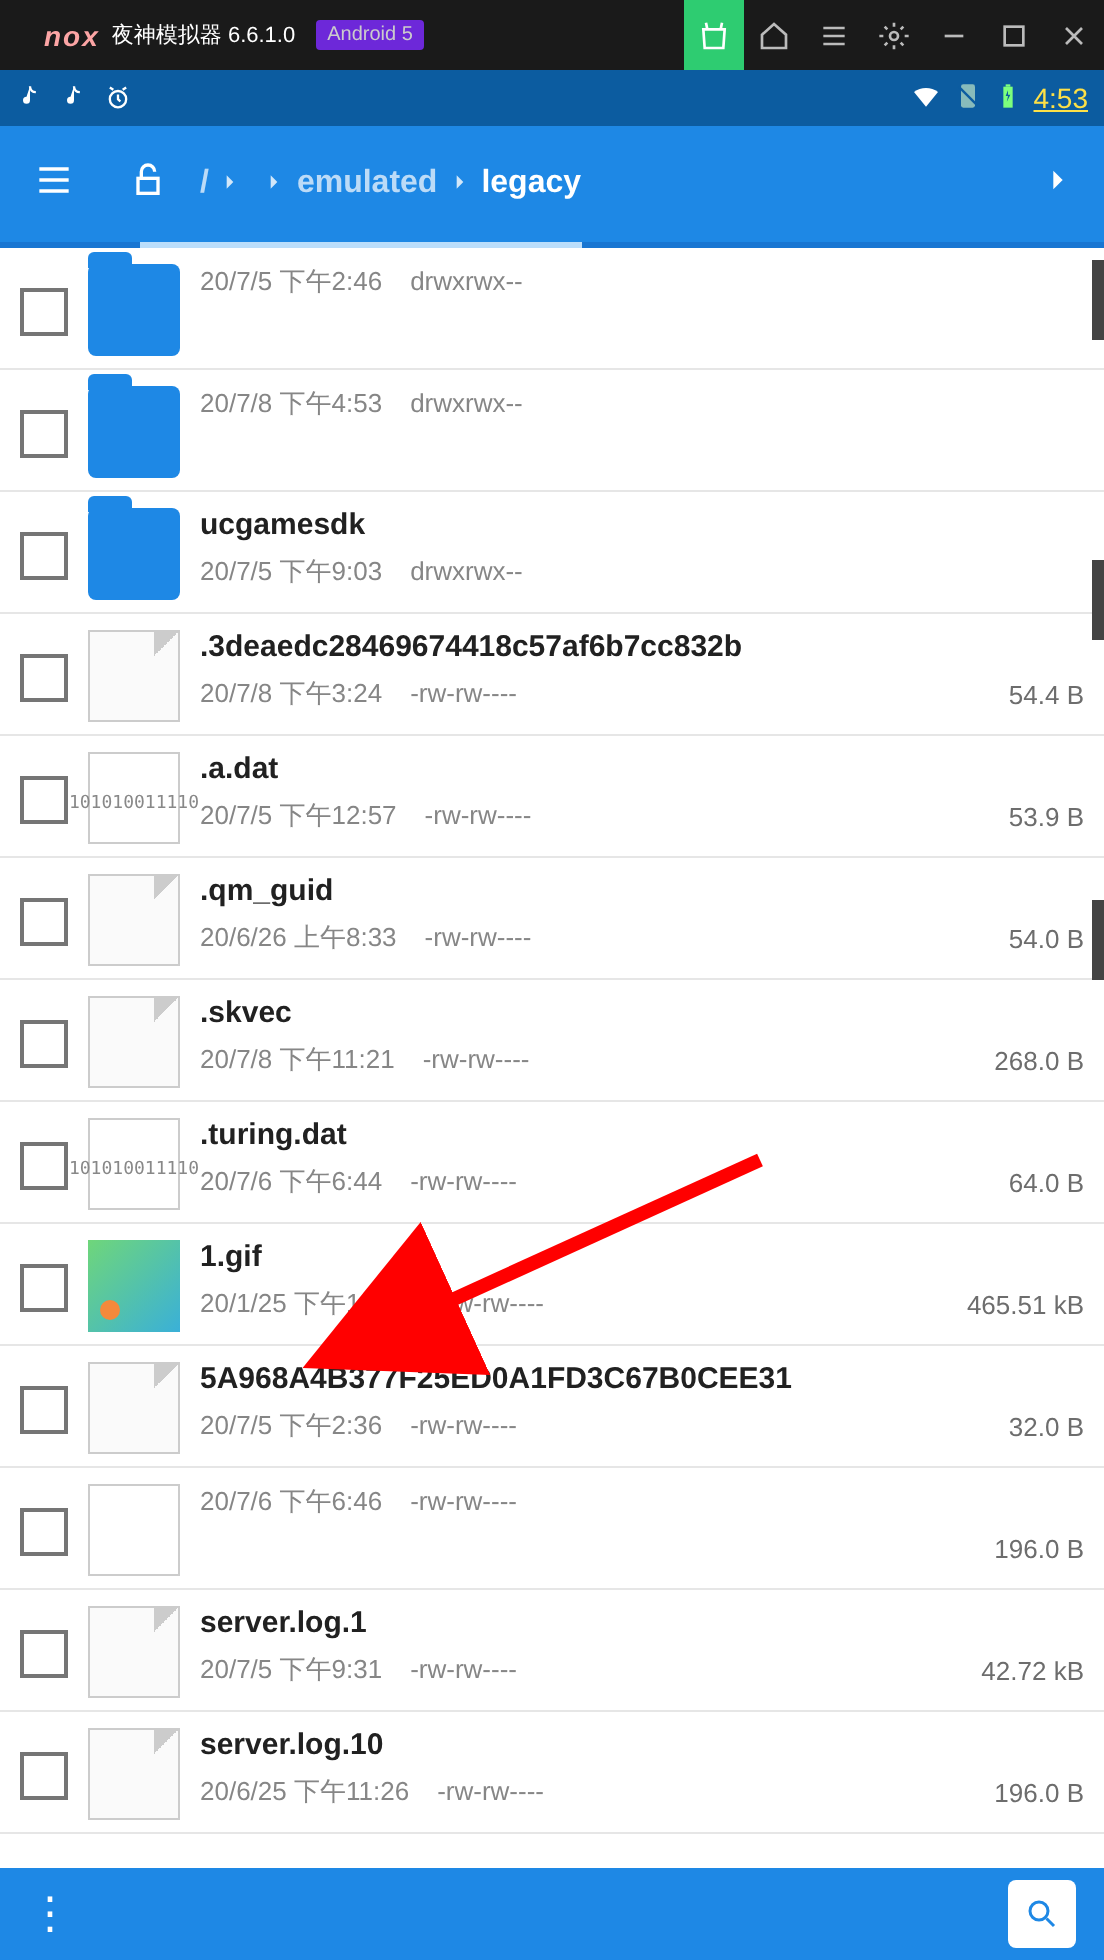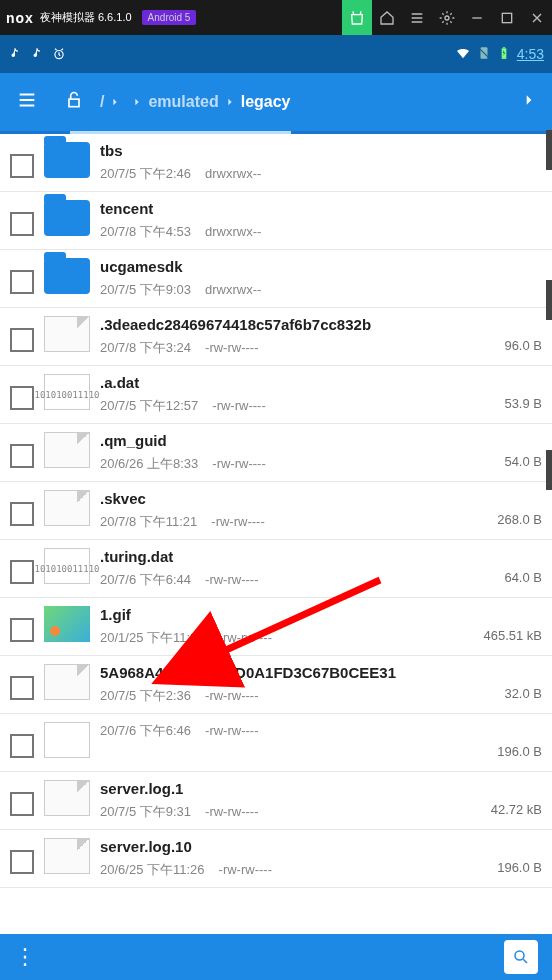--- a/index.html
+++ b/index.html
@@ -13,33 +13,33 @@
   }
   
   .emu-bar {
     height: 35px;
     background: #1a1a1a;
     display: flex;
     align-items: center;
     color: #ccc;
     font-size: 11px;
   }
-  .nox-logo { color: #ffffff; font-weight: bold; margin-left: 6px; margin-right: 6px; font-size: 14px; letter-spacing: 1px;}
+  .nox-logo { color: #fca5a5; font-weight: bold; margin-left: 22px; margin-right: 6px; font-size: 14px; letter-spacing: 1px; font-style: italic;}
   .emu-title { color: #fff; margin-right: 10px; }
   .android-badge { background: #6d28d9; padding: 2px 6px; border-radius: 2px; font-size: 10px;}
   .emu-spacer { flex: 1; }
   .emu-icons { display: flex; align-items: center; gap: 0; }
   .emu-icon { width: 30px; height: 35px; display: flex; align-items: center; justify-content: center; color:#bbb;}
   .emu-icon.green { background: #2ecc71; color:#fff;}
   .emu-icon svg { width: 16px; height: 16px; }
   
   .top-tray {
-    height: 38px;
+    height: 28px;
     background: #0c5ca0;
-    color: #7dd3fc;
+    color: #fde047;
     display: flex; align-items: center;
     font-size: 12px;
     padding: 0 8px;
     text-decoration: underline;
   }
   .tray-ic { width:14px; height:14px; margin-right:8px; display:inline-block; }
   .tray-right { margin-left: auto; display:flex; align-items:center; gap:6px;}
   .battery { width:14px;height:14px;}
   
   .app-bar {
@@ -64,21 +64,21 @@
   .thin-bar-bg { height:3px; background:#1976d2;}
   
   .list { width:100%; }
   .row {
     display:flex; align-items:flex-start;
     border-bottom:1px solid #e6e6e6;
     padding: 6px 10px 6px 4px;
     min-height:58px;
   }
   .cb { width:24px;height:24px; margin:14px 8px 0 6px; flex-shrink:0; border:2px solid #757575;}
-  .ficon { width:46px;height:36px; margin:2px 10px 0 2px; flex-shrink:0; display:flex;align-items:center;justify-content:center;}
+  .ficon { width:46px;height:46px; margin:2px 10px 0 2px; flex-shrink:0; display:flex;align-items:center;justify-content:center;}
   .folder { background:#1e88e5; border-radius:4px; position:relative;}
   .folder::before { content:""; position:absolute; top:-6px; left:0; width:22px;height:8px; background:#1e88e5; border-radius:3px 3px 0 0;}
   .fileplain { border:1px solid #ccc; background:#fafafa; position:relative;}
   .fileplain .fold { position:absolute; top:0; right:0; width:12px;height:12px; background:linear-gradient(135deg,#ccc 50%, #fafafa 50%);}
   .datfile { border:1px solid #ccc; font-family:monospace; font-size:9px; text-align:center; line-height:12px; padding-top:6px; color:#888;}
   .datfile div{line-height:11px;}
   .textfile { border:1px solid #ccc; padding:8px 6px;}
   .textfile .ln{height:2px;background:#bbb;margin:4px 0;}
   .thumb { background:linear-gradient(135deg,#6fd67a,#3ab0d8); position:relative;}
   .thumb::after{content:"";position:absolute;left:6px;bottom:6px;width:10px;height:10px;background:#f4893b;border-radius:50%;}
@@ -210,30 +210,28 @@
 </div>
 <div class="thin-bar-bg">
     <div class="thin-bar"></div>
   </div>
 
 <div class="list" id="list">
     <div class="row">
       <div class="cb"></div>
       <div class="ficon folder"></div>
       <div class="fbody">
-        <div class="fname">tbs</div>
         <div class="fmeta"><span>20/7/5 下午2:46</span><span class="perm">drwxrwx--</span></div>
       </div>
       <div class="fsize"></div>
     </div>
     <div class="row">
       <div class="cb"></div>
       <div class="ficon folder"></div>
       <div class="fbody">
-        <div class="fname">tencent</div>
         <div class="fmeta"><span>20/7/8 下午4:53</span><span class="perm">drwxrwx--</span></div>
       </div>
       <div class="fsize"></div>
     </div>
     <div class="row">
       <div class="cb"></div>
       <div class="ficon folder"></div>
       <div class="fbody">
         <div class="fname">ucgamesdk</div>
         <div class="fmeta"><span>20/7/5 下午9:03</span><span class="perm">drwxrwx--</span></div>
@@ -242,21 +240,21 @@
     </div>
     <div class="row">
       <div class="cb"></div>
       <div class="ficon fileplain">
         <div class="fold"></div>
       </div>
       <div class="fbody">
         <div class="fname">.3deaedc28469674418c57af6b7cc832b</div>
         <div class="fmeta"><span>20/7/8 下午3:24</span><span class="perm">-rw-rw----</span></div>
       </div>
-      <div class="fsize">96.0 B</div>
+      <div class="fsize">54.4 B</div>
     </div>
     <div class="row">
       <div class="cb"></div>
       <div class="ficon datfile">
         <div>1010</div>
         <div>1001</div>
         <div>1110</div>
       </div>
       <div class="fbody">
         <div class="fname">.a.dat</div>

